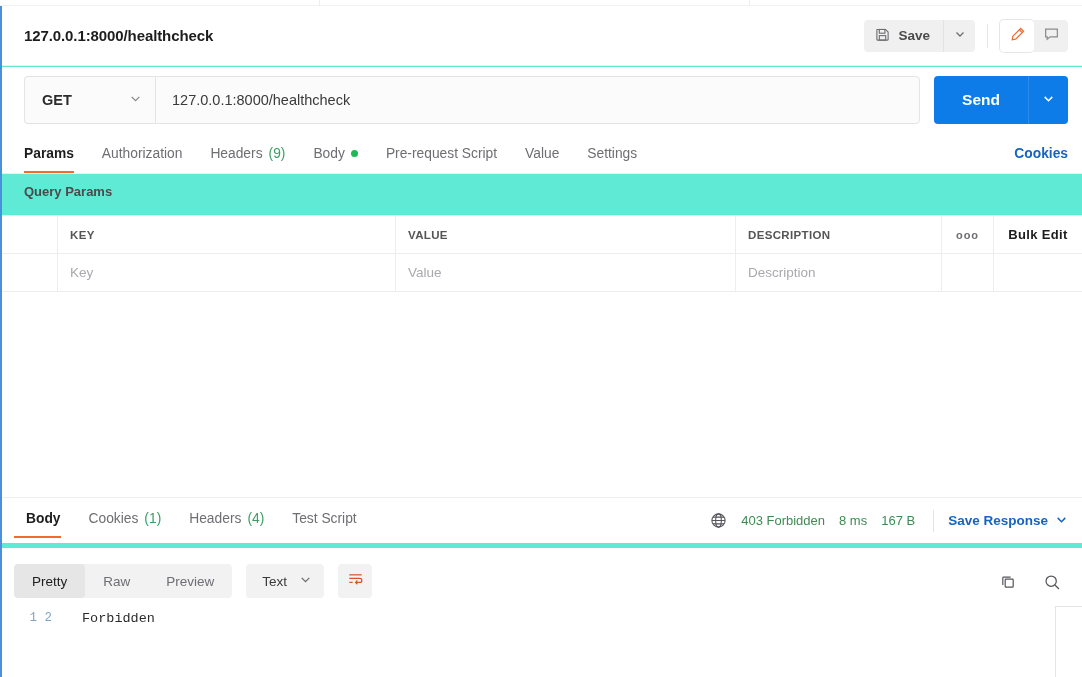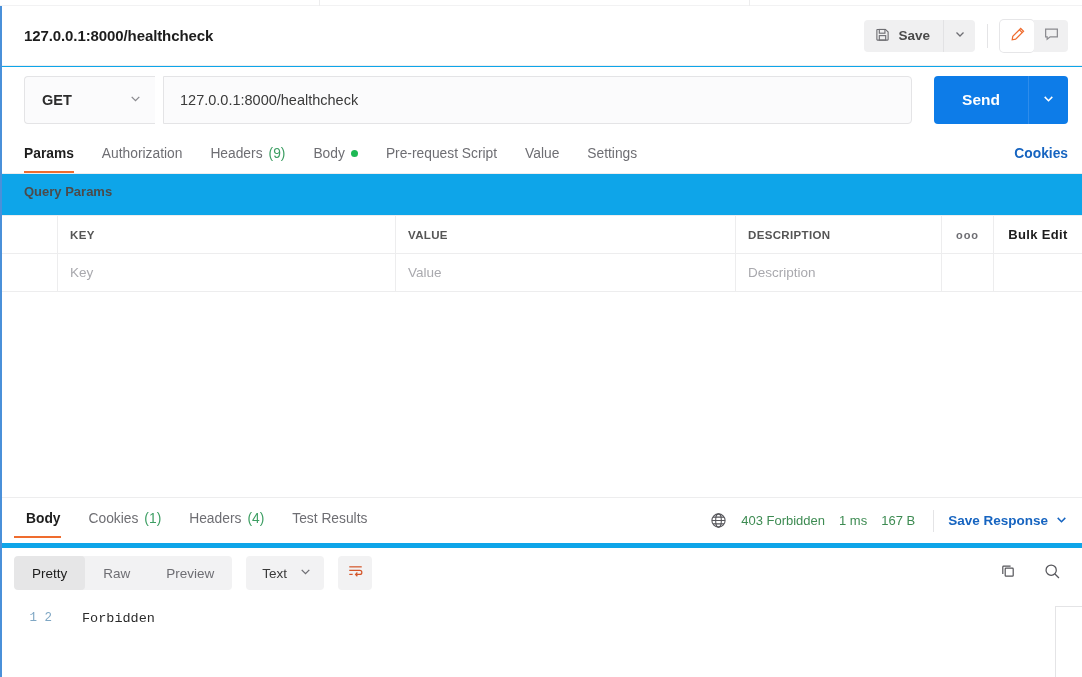--- a/index.html
+++ b/index.html
@@ -3,21 +3,21 @@
 <meta charset="utf-8">
 <style>
   * { box-sizing: border-box; margin: 0; padding: 0; }
   html, body {
     width: 1082px; height: 677px;
     background: #ffffff;
     font-family: "Liberation Sans", sans-serif;
     color: #2e2e2e;
     overflow: hidden;
   }
-  .app { position: relative; width: 1082px; height: 677px; background:#0ea5e9; }
+  .app { position: relative; width: 1082px; height: 677px; background:#5eead4; }
 
   
   .left-rail {
     position:absolute; left:0; top:0; width:2px; height:677px;
     background:#4a90d9;
   }
 
   
   .tabstrip-sliver {
     position:absolute; left:0; top:0; width:1082px; height:6px;
@@ -57,21 +57,21 @@
   .icon-btn {
     width:34px; height:32px; border:none; background:transparent; border-radius:4px;
     display:flex; align-items:center; justify-content:center; cursor:pointer;
   }
   .icon-btn.boxed2 { background:#f0f0f1; border-radius:0 4px 4px 0; }
   .icon-btn.active-white { background:#ffffff; box-shadow:0 0 0 1px #e6e6e8; border-radius:4px; }
 
   
   .url-row {
     position:absolute; left:2px; top:67px; width:1080px; height:66px;
-    display:flex; align-items:center; padding:0 14px 0 22px; gap:8px; background:#fff;
+    display:flex; align-items:center; padding:0 14px 0 22px; gap:0; background:#fff;
   }
   .method-box {
     width:131px; height:48px; background:#fbfbfc;
     border:1px solid #e4e4e6; border-right:none; border-radius:4px 0 0 4px;
     display:flex; align-items:center; justify-content:space-between;
     padding:0 13px 0 17px; cursor:pointer;
   }
   .method-label { font-size:14.5px; font-weight:bold; color:#2c2c2c; }
   .url-box {
     flex:1; height:48px; background:#fbfbfc; border:1px solid #e4e4e6;
@@ -154,21 +154,21 @@
   .sbar .globe { margin-left:4px; display:flex; align-items:center; }
   .sbar .divider { width:1px; height:22px; background:#e4e4e6; margin:0 14px 0 18px; }
   .save-response {
     display:flex; align-items:center; gap:7px; font-size:13.5px; font-weight:bold;
     color:#1664c0; cursor:pointer;
   }
 
   
   .resp-toolbar {
     position:absolute; left:2px; top:548px; width:1080px; height:50px;
-    display:flex; align-items:center; padding:0 16px 0 12px; background:#fff;
+    display:flex; align-items:flex-end; padding:0 16px 0 12px; background:#fff;
   }
   .seg {
     display:flex; align-items:center; height:34px; background:#f2f2f3; border-radius:4px;
     padding:0; overflow:hidden;
   }
   .seg .sbtn {
     height:34px; padding:0 18px; display:flex; align-items:center;
     font-size:13.5px; color:#6e6e73; cursor:pointer; background:transparent; border:none;
     font-family:"Liberation Sans", sans-serif;
   }
@@ -347,33 +347,33 @@
     </div>
     <div class="rtab">
       <span>Cookies</span>
       <span class="count">(1)</span>
     </div>
     <div class="rtab">
       <span>Headers</span>
       <span class="count">(4)</span>
     </div>
     <div class="rtab">
-      <span>Test Results</span>
+      <span>Test Script</span>
     </div>
 
     <div class="sbar">
       <span class="globe">
         <svg width="17" height="17" viewBox="0 0 18 18" fill="none" stroke="#55555a" stroke-width="1.15">
           <circle cx="9" cy="9" r="7"></circle>
           <ellipse cx="9" cy="9" rx="3" ry="7"></ellipse>
           <path d="M2.2 9h13.6M3.2 5.4h11.6M3.2 12.6h11.6"></path>
         </svg>
       </span>
       <span class="item">403 Forbidden</span>
-      <span class="item">1 ms</span>
+      <span class="item">8 ms</span>
       <span class="item">167 B</span>
       <span class="divider"></span>
       <span class="save-response">
         <span>Save Response</span>
         <span>
           <svg width="13" height="13" viewBox="0 0 12 12" fill="none" stroke="#1664c0" stroke-width="1.4">
             <path d="M2.5 4.5 6 8l3.5-3.5"></path>
           </svg>
         </span>
       </span>

